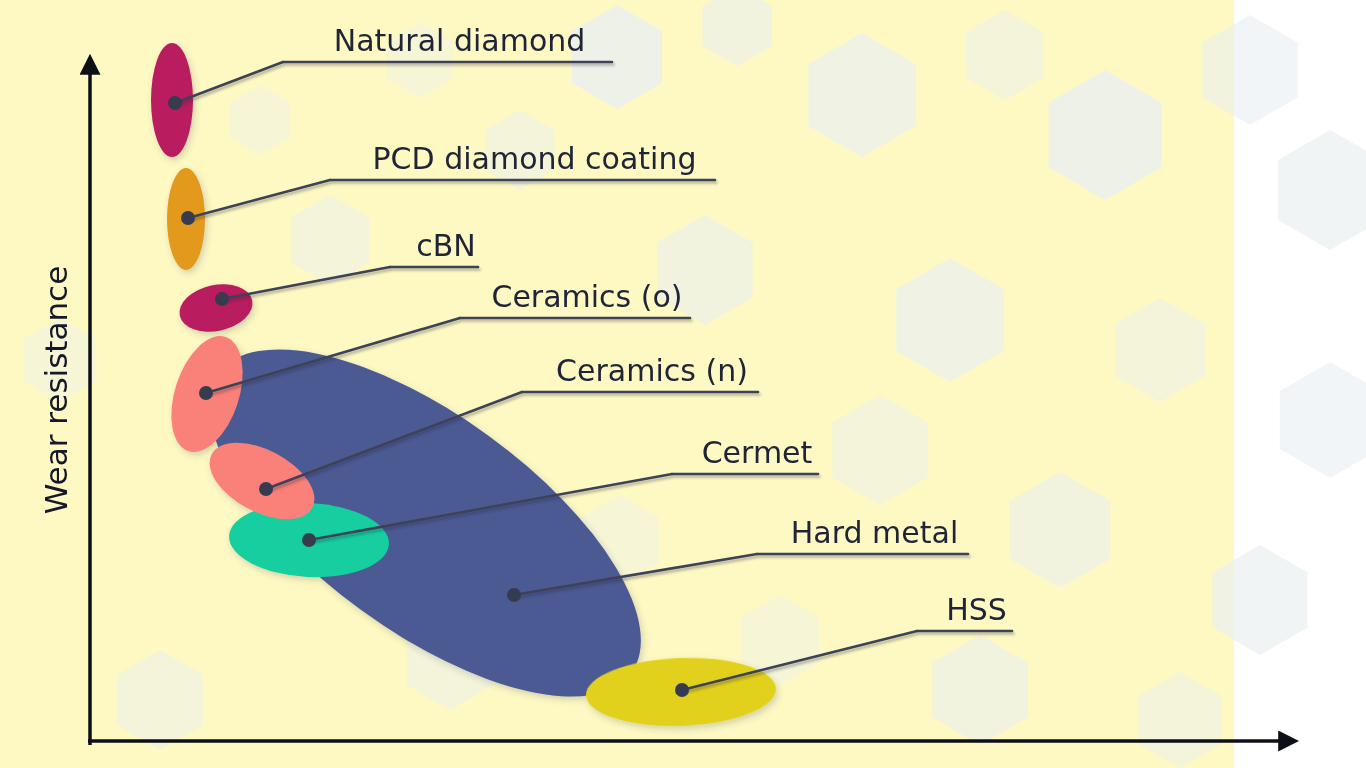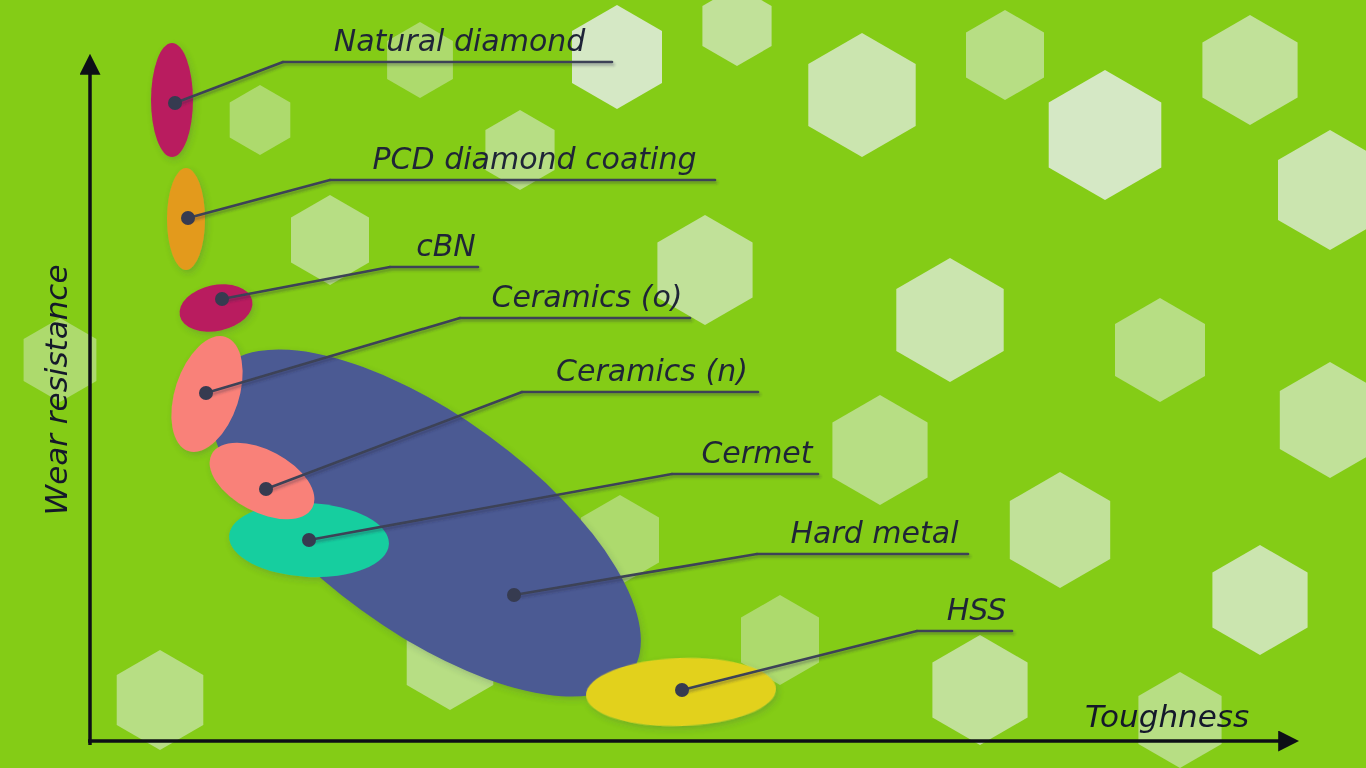--- a/index.html
+++ b/index.html
@@ -1,17 +1,17 @@
 <!DOCTYPE html>
 <html><head>
 <meta charset="utf-8">
 <style>
   html,body{margin:0;padding:0;width:1366px;height:768px;overflow:hidden;background:#ffffff;
     font-family:"DejaVu Sans","Liberation Sans",sans-serif;}
-  .canvas{position:relative;width:1366px;height:768px;background:#84cc16;font-style:italic;}
+  .canvas{position:relative;width:1234px;height:768px;background:#fef9c3;}
   svg{position:absolute;left:0;top:0;}
   svg text{font-family:"DejaVu Sans","Liberation Sans",sans-serif;}
   .axis-label{position:absolute;color:#14182a;font-size:31px;white-space:nowrap;}
   .y-axis-label{left:56px;top:390px;transform:translate(-50%,-50%) rotate(-90deg);}
   .x-axis-label{left:1085px;top:698px;}
 </style>
 </head>
 <body>
 
 <div class="canvas">
@@ -102,14 +102,13 @@
         <text x="446.0" y="256" text-anchor="middle" font-size="30" fill="#1f2437">cBN</text>
         <text x="587.0" y="307" text-anchor="middle" font-size="30" fill="#1f2437">Ceramics (o)</text>
         <text x="652.0" y="381" text-anchor="middle" font-size="30" fill="#1f2437">Ceramics (n)</text>
         <text x="757.0" y="463" text-anchor="middle" font-size="30" fill="#1f2437">Cermet</text>
         <text x="874.5" y="543" text-anchor="middle" font-size="30" fill="#1f2437">Hard metal</text>
         <text x="976.5" y="620" text-anchor="middle" font-size="30" fill="#1f2437">HSS</text>
       </g>
   </svg>
 
   <div class="axis-label y-axis-label">Wear resistance</div>
-  <div class="axis-label x-axis-label">Toughness</div>
 </div>
 
 </body></html>

